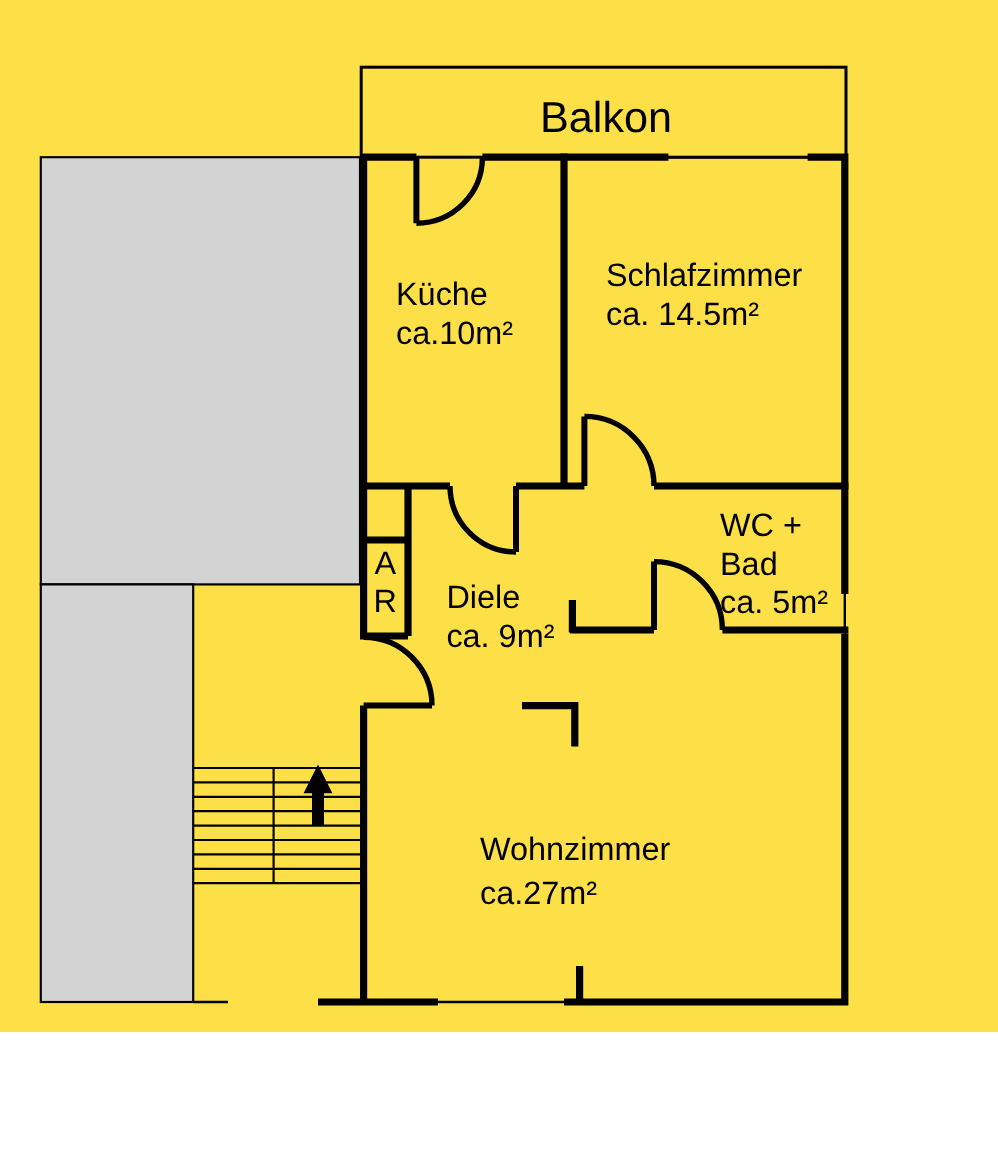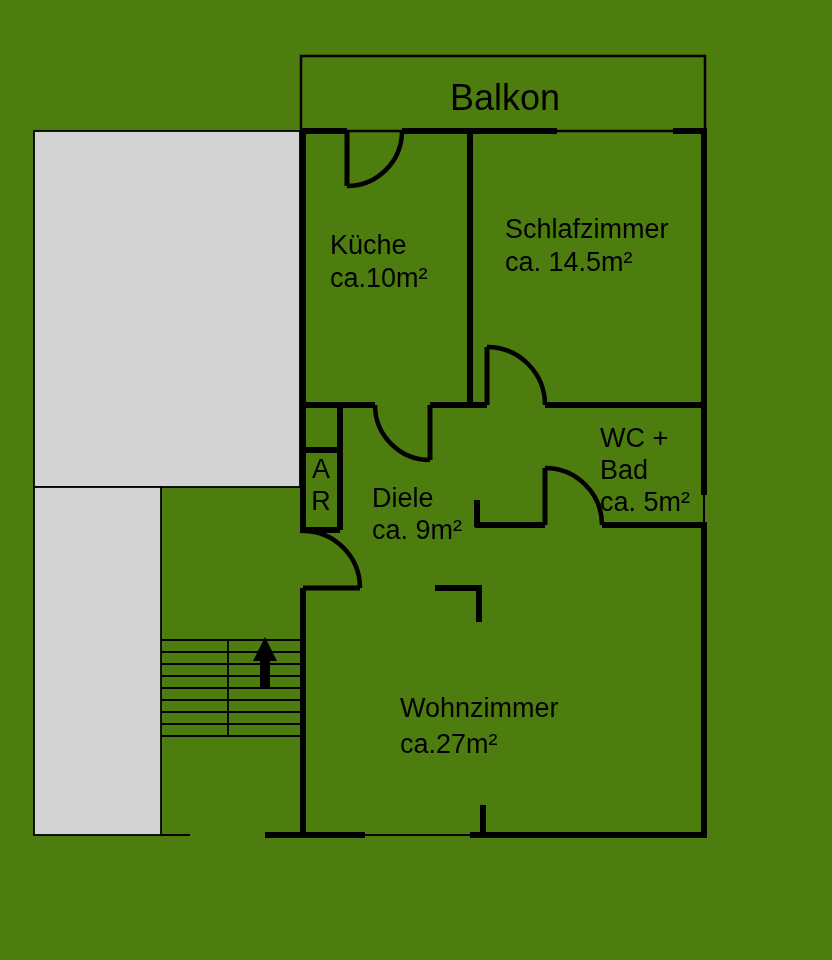--- a/index.html
+++ b/index.html
@@ -1,16 +1,16 @@
 <!DOCTYPE html>
 <html><head>
 <meta charset="utf-8">
 <style>
   html,body{margin:0;padding:0;background:#ffffff;}
-  .stage{width:832px;height:960px;position:relative;background:#4d7c0f;}
+  .stage{width:832px;height:860px;position:relative;background:#fde047;}
   text{font-family:"Liberation Sans","DejaVu Sans",sans-serif;fill:#000000;}
   .room-label{font-size:27px;}
   .balcony-label{font-size:36px;}
 </style>
 </head>
 <body>
 
 <div class="stage">
   <svg width="832" height="960" viewBox="0 0 832 960">
 

